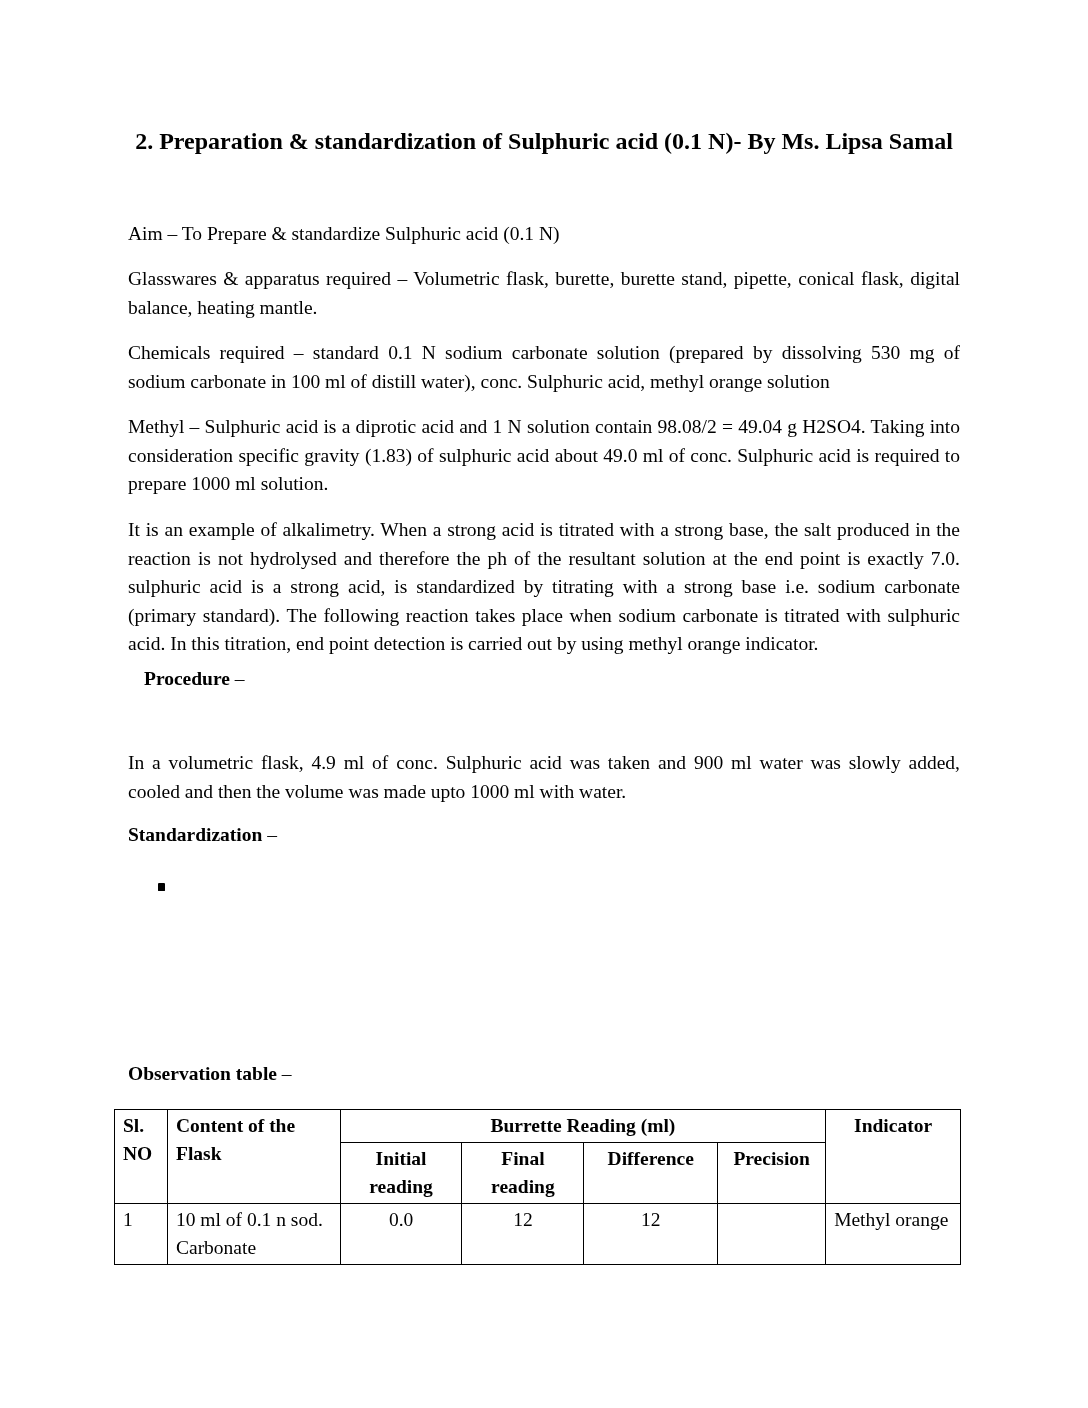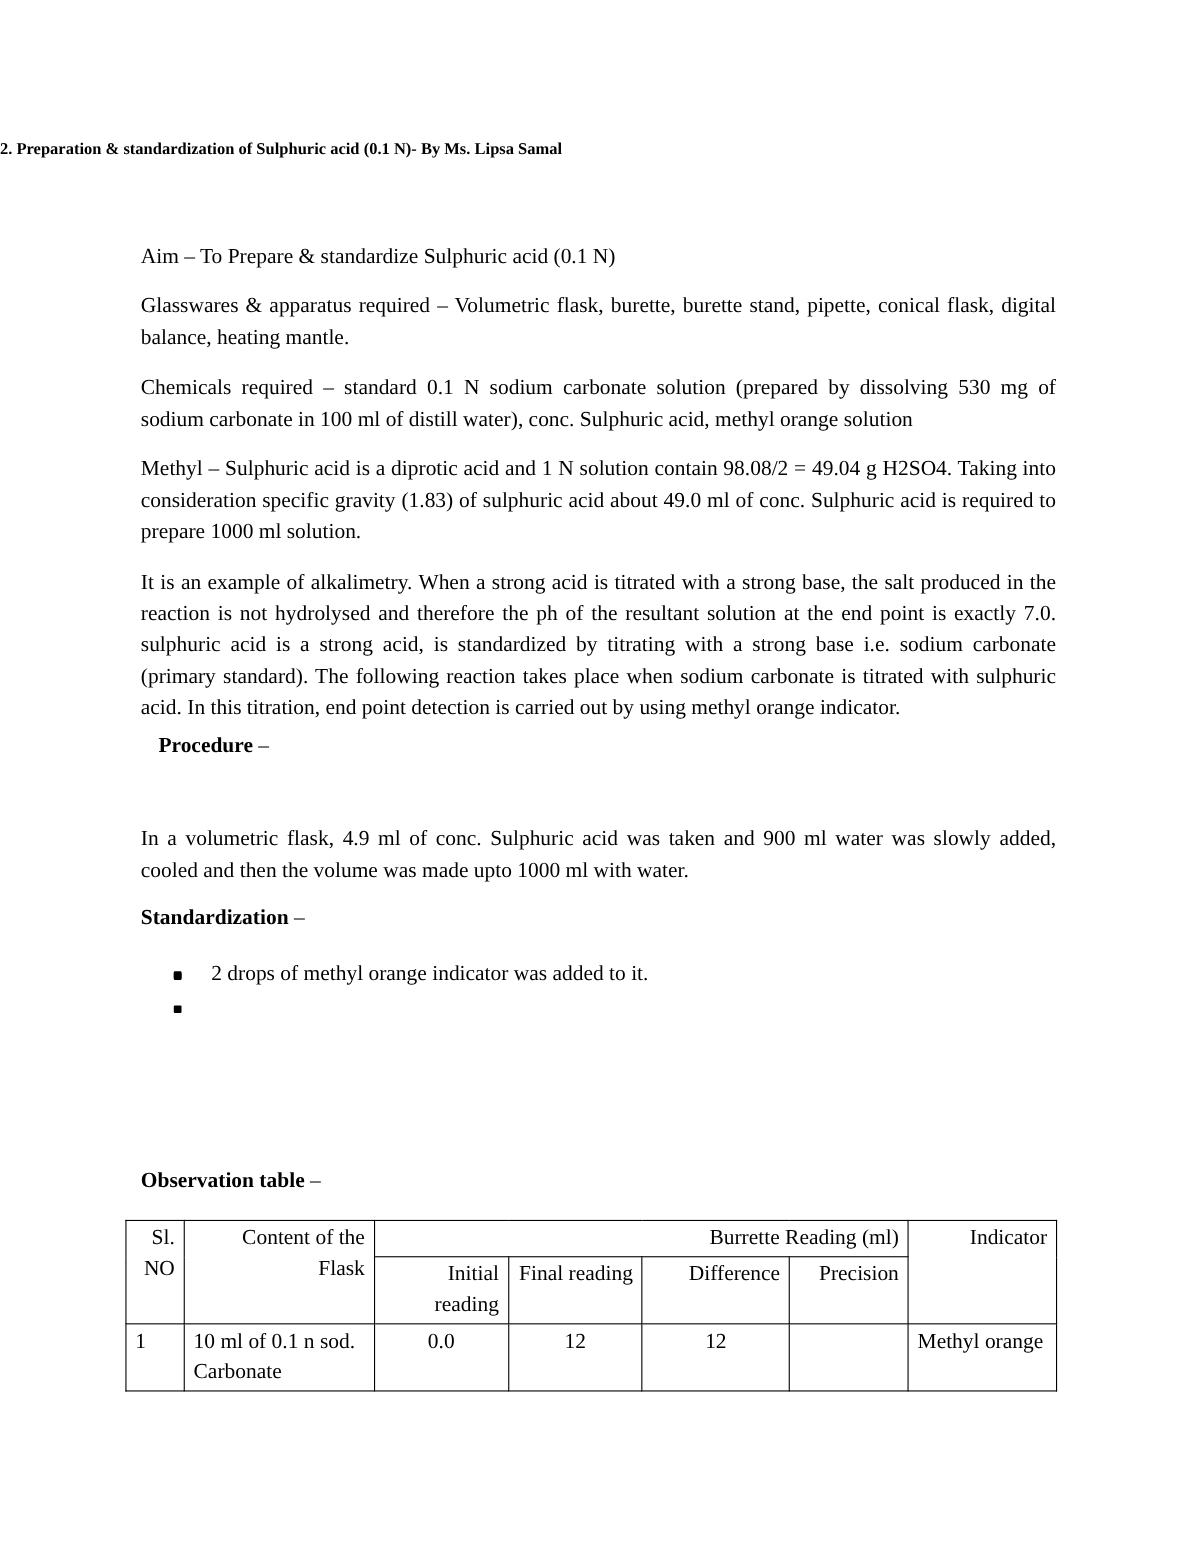--- a/index.html
+++ b/index.html
@@ -2,35 +2,35 @@
 <html><head>
 <meta charset="utf-8">
 <style>
   html, body { margin: 0; padding: 0; background: #ffffff; }
   body {
     width: 1088px; height: 1408px; position: relative; overflow: hidden;
     font-family: "Liberation Serif", "DejaVu Serif", serif;
     color: #000; font-size: 19.5px;
   }
   .abs { position: absolute; }
-  .title { left: 0; width: 1088px; top: 128px; font-weight: bold; font-size: 15px; }
+  .title { left: 0; width: 1088px; top: 128px; text-align: center; font-weight: bold; font-size: 24px; }
   .para { left: 128px; width: 832px; line-height: 28.5px; text-align: justify; }
   .b { font-weight: normal; }
   .heading { left: 128px; font-weight: bold; }
   ul.bullets { left: 128px; width: 832px; margin: 0; padding: 0; list-style: none; }
   ul.bullets li { position: relative; padding-left: 64px; line-height: 28.5px; margin-bottom: 1px; width: 760px; }
   ul.bullets li .dot { position: absolute; left: 30px; top: 12px; width: 7px; height: 7px; background: #000; border-radius: 1px; }
   table.obs {
     position: absolute; left: 114px; top: 1109px; width: 847px;
     border-collapse: collapse; font-size: 19.5px;
   }
   table.obs td, table.obs th {
     border: 1.5px solid #000; vertical-align: top; padding: 2px 8px; line-height: 28px;
   }
-  table.obs th { font-weight: normal; text-align: right; }
+  table.obs th { font-weight: bold; }
   .tl { text-align: left; }
   .tc { text-align: center; }
 </style>
 </head>
 <body>
 
 <div class="abs title">2. Preparation &amp; standardization of Sulphuric acid (0.1 N)- By Ms. Lipsa Samal</div>
 
 <div class="abs para" style="top:220px;">
   <span class="b">Aim</span><span class="b"> – To Prepare &amp; standardize  Sulphuric acid (0.1 N)</span>
@@ -55,21 +55,21 @@
 </div>
 
 <div class="abs para" style="top:749px;">In a volumetric flask, 4.9 ml of conc. Sulphuric acid was taken and 900 ml water was slowly added, cooled and then the volume was made upto 1000 ml with water.</div>
 
 <div class="abs heading" style="top:824px;">
   <span>Standardization</span><span style="font-weight:normal"> –</span>
 </div>
 
 <ul class="abs bullets" style="top:871px;">
   <li><span class="dot"></span></li>
-  <li><span class="dot"></span><span>2 drops of methyl orange indicator was added to it.</span></li>
+  <li><span class="dot"></span></li>
   <li><span class="dot"></span></li>
 </ul>
 
 <div class="abs heading" style="top:1063px;">
   <span>Observation table</span><span style="font-weight:normal"> –</span>
 </div>
 
 <table class="obs">
   <colgroup>
     <col style="width:53px">

